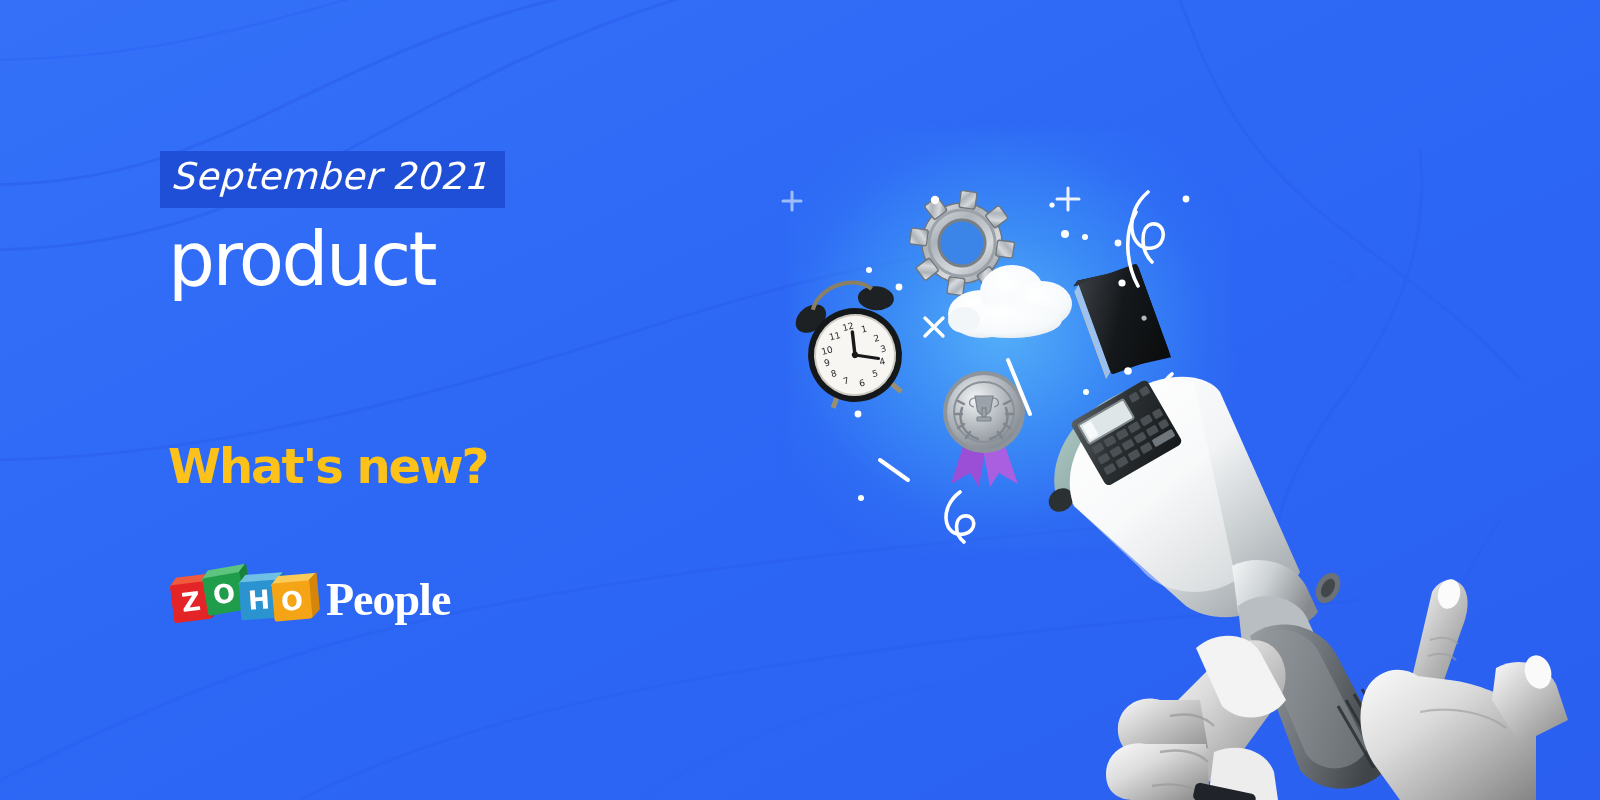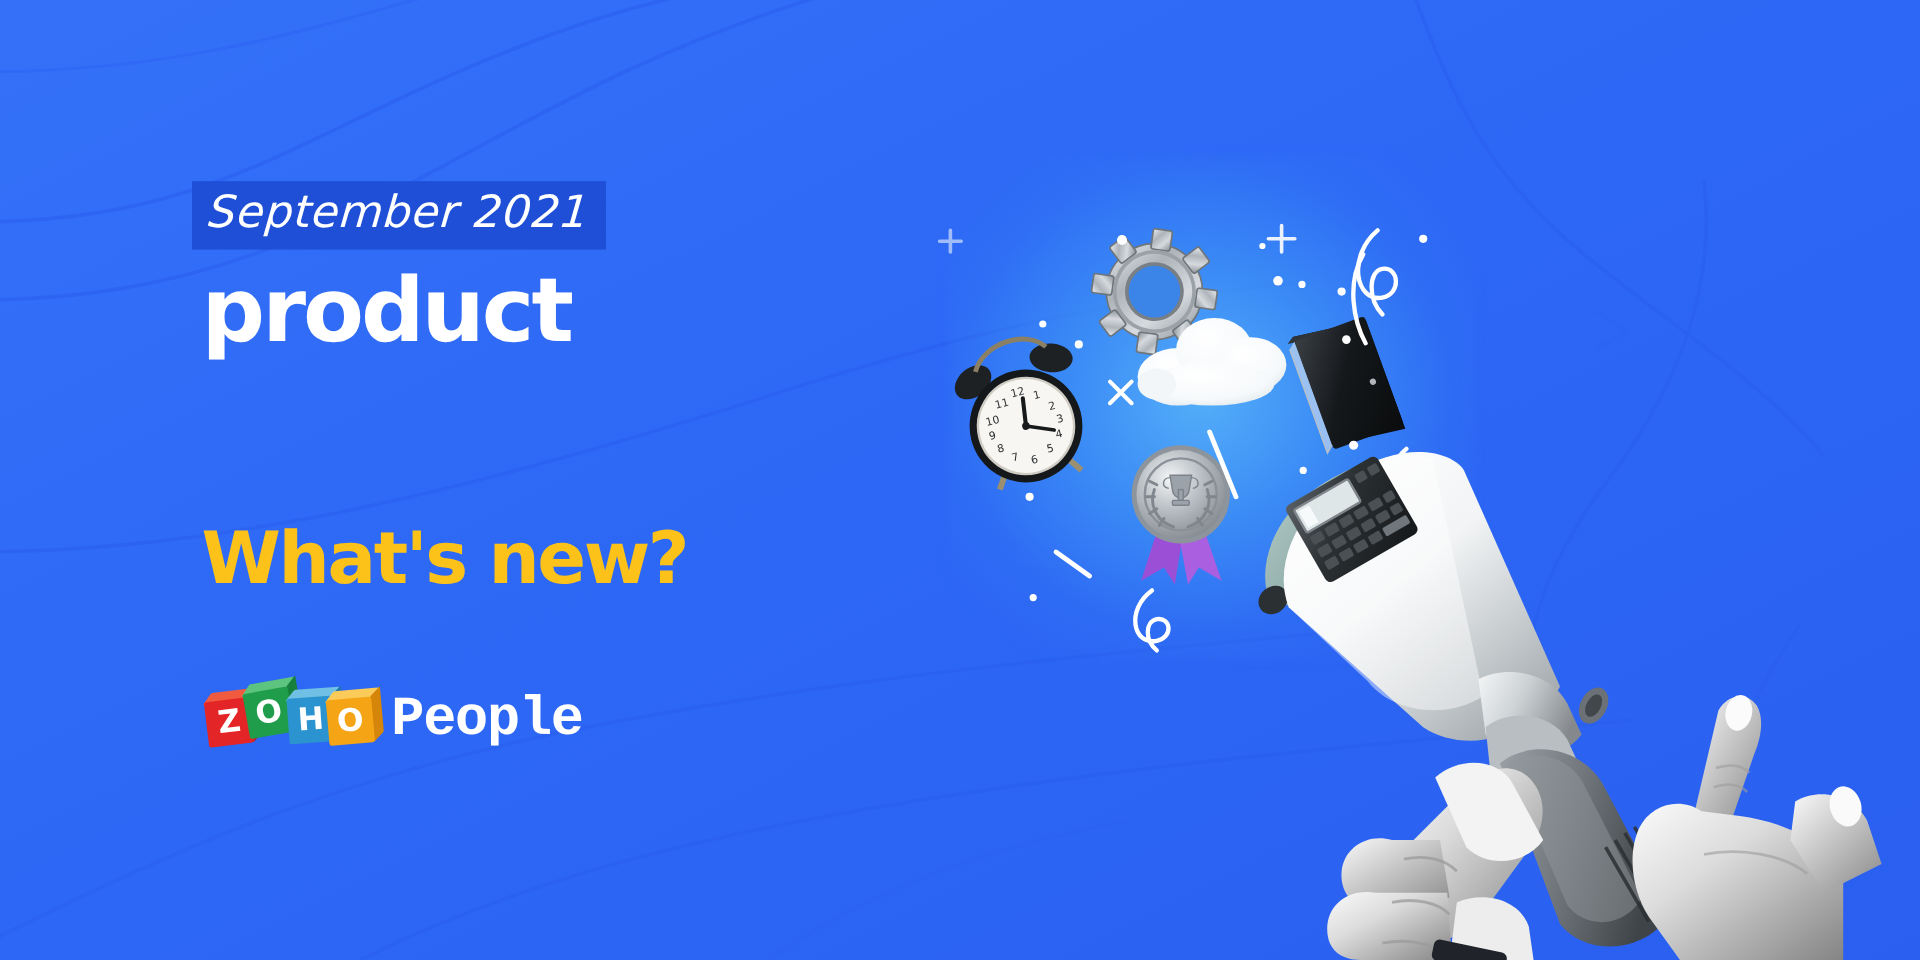--- a/index.html
+++ b/index.html
@@ -35,33 +35,33 @@
     display:block;
     font-family:"DejaVu Sans",sans-serif;
     font-size:37px;line-height:44px;font-weight:400;font-style:italic;
     color:#ffffff;letter-spacing:.5px;
     transform:skewX(-5deg);
   }
 
   .headline{
     position:absolute;left:168px;top:218px;width:600px;
     font-family:"DejaVu Sans",sans-serif;
-    font-weight:bold;
+    font-weight:normal;
     font-size:74px;line-height:83px;
     letter-spacing:-2.5px;
     color:#ffffff;
     margin:0;
   }
   .headline .l2{display:block;}
 
   .subhead{
     position:absolute;left:168px;top:424px;
     font-family:"DejaVu Sans",sans-serif;
     font-weight:bold;
-    font-size:60px;line-height:84px;
+    font-size:48px;line-height:84px;
     letter-spacing:-2px;
     color:#fdc219;
     margin:0;white-space:nowrap;
   }
 
   
   .logo{position:absolute;left:172px;top:567px;height:66px;display:flex;align-items:center;}
   .zoho{position:relative;width:140px;height:62px;}
   .cube{
     position:absolute;width:38px;height:38px;
@@ -81,21 +81,21 @@
   .cube .ch{position:relative;z-index:3;}
   .c-z{left:0px;top:14px;transform:rotate(-7deg);}
   .c-z .face{background:#e42527;} .c-z .top{background:#f05a3f;} .c-z .side{background:#b81d21;}
   .c-o1{left:33px;top:6px;transform:rotate(-10deg);}
   .c-o1 .face{background:#1f9d4b;} .c-o1 .top{background:#5dc47f;} .c-o1 .side{background:#17803c;}
   .c-h{left:68px;top:12px;transform:rotate(-4deg);}
   .c-h .face{background:#2b93cf;} .c-h .top{background:#6fc0e4;} .c-h .side{background:#1f76ad;}
   .c-o2{left:101px;top:13px;transform:rotate(-5deg);}
   .c-o2 .face{background:#f5a416;} .c-o2 .top{background:#fbcb5a;} .c-o2 .side{background:#d4850a;}
   .brand-word{
-    font-family:Liberation Mono, monospace;font-weight:bold;
+    font-family:Liberation Serif, serif;font-weight:bold;
     font-size:46px;line-height:46px;color:#ffffff;letter-spacing:-1px;
     margin-left:14px;
   }
 
   
   .art{position:absolute;left:0;top:0;width:1600px;height:800px;z-index:15;pointer-events:none;}
   .art svg{position:absolute;left:0;top:0;}
 </style>
 </head>
 <body>

